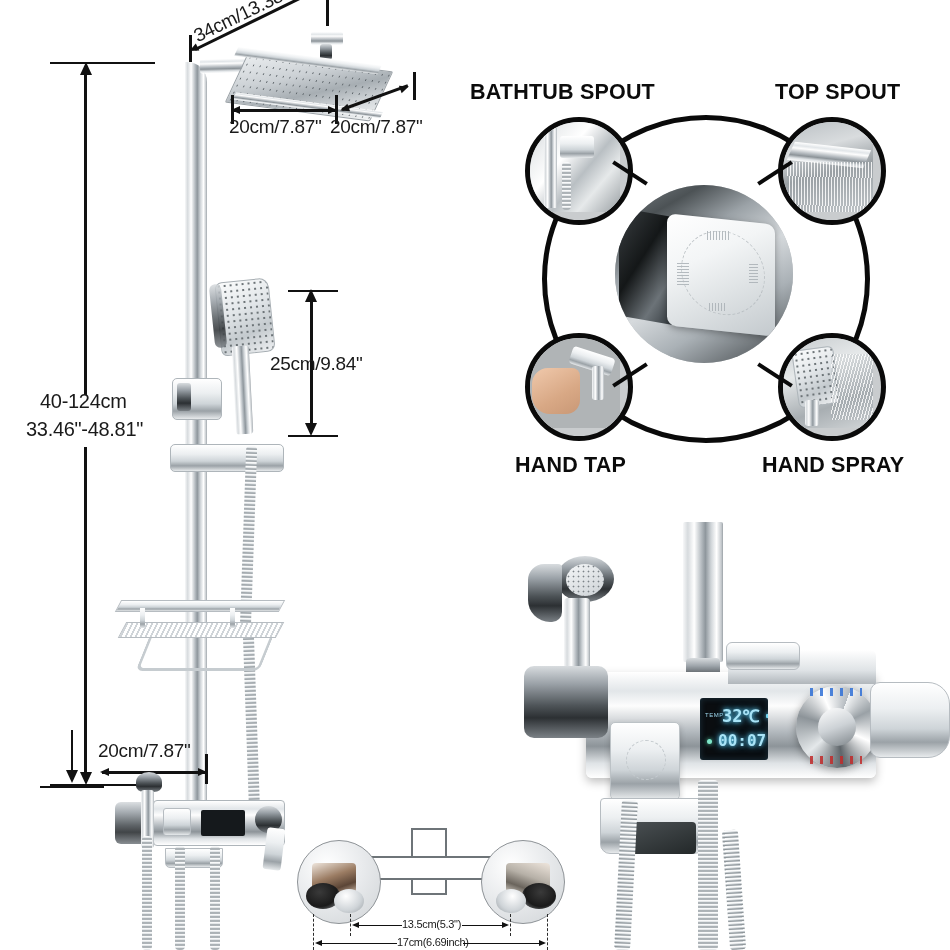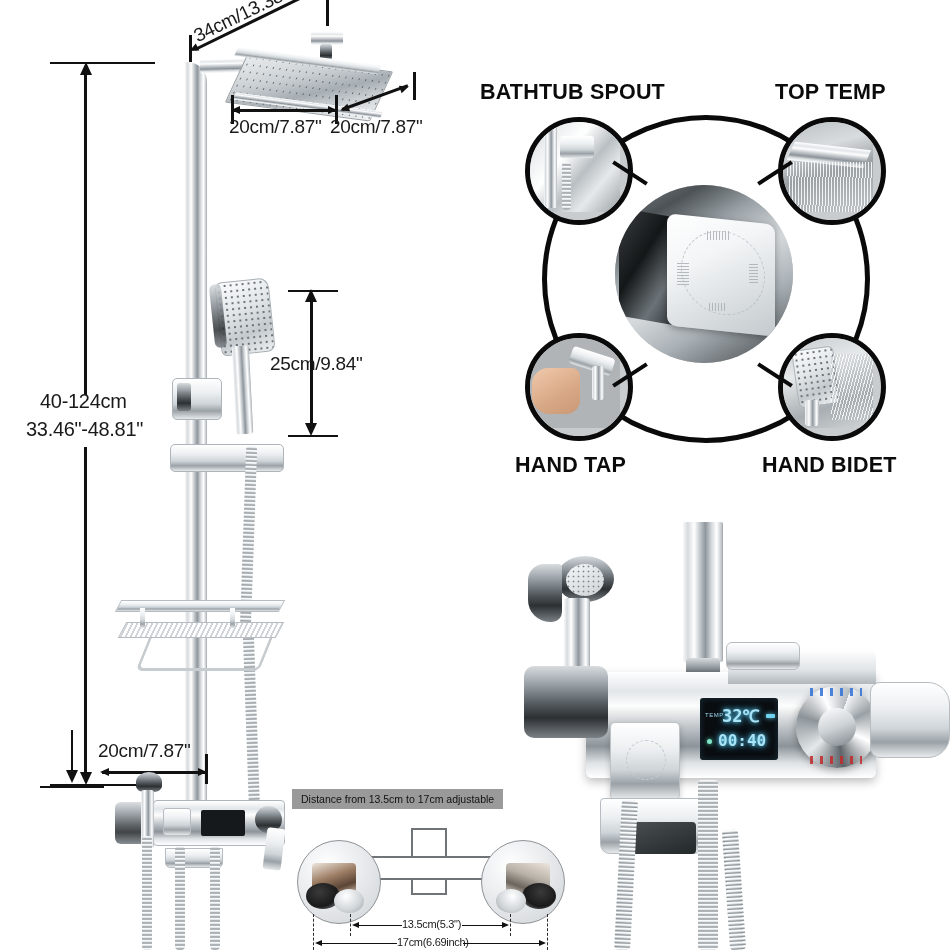--- a/index.html
+++ b/index.html
@@ -260,24 +260,24 @@
       <div class="abs chrome-v" style="left:15px;top:18px;width:13px;height:58px;border-radius:3px;"></div>
     </div>
 
     <div class="abs hose" style="left:142px;top:836px;width:10px;height:114px;"></div>
     <div class="abs hose" style="left:175px;top:846px;width:10px;height:104px;"></div>
     <div class="abs hose" style="left:210px;top:846px;width:10px;height:104px;"></div>
   </div>
 
   <div class="abs" style="left:470px;top:75px;width:470px;height:415px;">
 
-    <div class="abs callout-label" style="left:10px;top:5px;">BATHTUB SPOUT</div>
-    <div class="abs callout-label" style="left:305px;top:5px;">TOP TEMP</div>
+    <div class="abs callout-label" style="left:0px;top:5px;">BATHTUB SPOUT</div>
+    <div class="abs callout-label" style="left:305px;top:5px;">TOP SPOUT</div>
     <div class="abs callout-label" style="left:45px;top:378px;">HAND TAP</div>
-    <div class="abs callout-label" style="left:292px;top:378px;">HAND BIDET</div>
+    <div class="abs callout-label" style="left:292px;top:378px;">HAND SPRAY</div>
 
     <div class="abs big-circle" style="left:72px;top:40px;width:318px;height:318px;"></div>
 
     <div class="abs hub-circle" style="left:145px;top:110px;width:178px;height:178px;">
       <div class="abs" style="left:0;top:0;width:178px;height:178px;
                   background:linear-gradient(150deg,#7f868b 0%,#4c5255 18%,#9ba2a7 34%,
                              #d6dadd 52%,#aab1b6 70%,#6e7478 86%,#aab1b6 100%);"></div>
       <div class="abs" style="left:4px;top:28px;width:62px;height:108px;
                   background:linear-gradient(120deg,#3a3f42,#141718 40%,#6c7378 70%,#20262a);
                   border-radius:4px;transform:skewY(10deg);"></div>
@@ -342,26 +342,26 @@
     <div class="abs chrome-dark" style="left:186px;top:158px;width:34px;height:34px;border-radius:4px;"></div>
 
     <div class="abs chrome-h" style="left:86px;top:172px;width:290px;height:106px;border-radius:6px;
                 box-shadow:0 4px 10px rgba(0,0,0,.25);"></div>
 
     <div class="abs" style="left:228px;top:150px;width:148px;height:34px;border-radius:6px 6px 0 0;
                 background:linear-gradient(180deg,#ffffff,#dfe3e6 60%,#b0b6bb);"></div>
 
     <div class="abs chrome-soft" style="left:226px;top:142px;width:72px;height:26px;border-radius:6px;border:1px solid #b6bcc1;"></div>
 
-    <div class="led abs" style="left:200px;top:198px;width:78px;height:62px;">
+    <div class="led abs" style="left:200px;top:198px;width:68px;height:62px;">
       <div class="led-temp-word" style="left:5px;top:14px;">TEMP</div>
       <div class="led-big" style="left:22px;top:6px;font-size:17px;">32℃</div>
       <div class="led-bar" style="left:66px;top:16px;width:9px;height:4px;"></div>
       <div class="led-dot" style="left:7px;top:41px;width:5px;height:5px;"></div>
-      <div class="led-big" style="left:18px;top:33px;font-size:16px;">00:40</div>
+      <div class="led-big" style="left:18px;top:33px;font-size:16px;">00:07</div>
     </div>
 
     <div class="abs" style="left:296px;top:186px;width:82px;height:82px;border-radius:50%;
                 background:conic-gradient(from 20deg,#f3f5f6,#9aa1a6 12%,#ffffff 26%,
                            #5f666b 42%,#e4e8ea 58%,#8d9499 74%,#ffffff 88%,#b6bcc1 100%);
                 box-shadow:0 2px 8px rgba(0,0,0,.35);"></div>
     <div class="abs" style="left:318px;top:208px;width:38px;height:38px;border-radius:50%;
                 background:linear-gradient(160deg,#ffffff,#cdd2d6 50%,#7e858a);"></div>
     <div class="abs" style="left:310px;top:188px;width:52px;height:8px;
                 background:repeating-linear-gradient(90deg,#2f6fd6 0 3px,transparent 3px 10px);opacity:.85;"></div>
@@ -389,21 +389,20 @@
 
     <div class="abs chrome-soft" style="left:100px;top:298px;width:102px;height:54px;border-radius:4px 4px 10px 10px;border:1px solid #b6bcc1;"></div>
     <div class="abs" style="left:128px;top:322px;width:68px;height:32px;border-radius:4px;
                 background:linear-gradient(160deg,#4a5053,#232829);"></div>
 
     <div class="abs hose" style="left:198px;top:280px;width:20px;height:170px;"></div>
     <div class="abs hose" style="left:118px;top:300px;width:16px;height:150px;transform:rotate(3deg);"></div>
     <div class="abs hose" style="left:226px;top:330px;width:16px;height:120px;transform:rotate(-4deg);"></div>
   </div>
 
-  <div class="abs banner" style="left:292px;top:789px;">Distance from 13.5cm to 17cm adjustable</div>
 
   <div class="abs" style="left:285px;top:826px;width:290px;height:124px;">
 
     <div class="abs sch-line" style="left:58px;top:30px;width:176px;height:1.5px;"></div>
     <div class="abs sch-line" style="left:58px;top:52px;width:176px;height:1.5px;"></div>
     <div class="abs sch-line" style="left:126px;top:2px;width:1.5px;height:30px;"></div>
     <div class="abs sch-line" style="left:160px;top:2px;width:1.5px;height:30px;"></div>
     <div class="abs sch-line" style="left:126px;top:2px;width:36px;height:1.5px;"></div>
     <div class="abs sch-line" style="left:126px;top:52px;width:1.5px;height:16px;"></div>
     <div class="abs sch-line" style="left:160px;top:52px;width:1.5px;height:16px;"></div>

